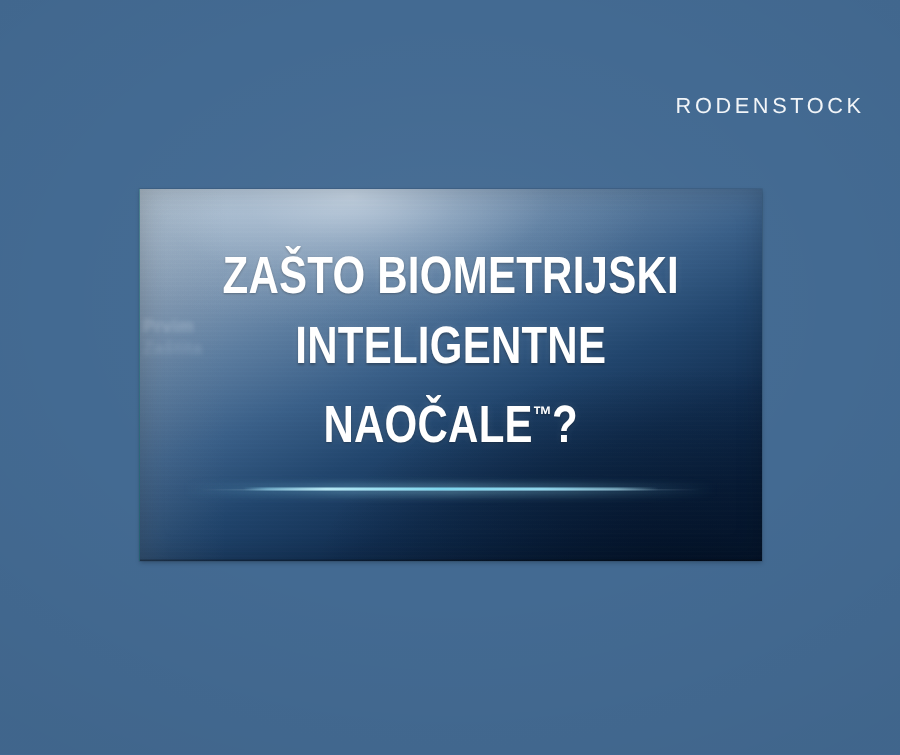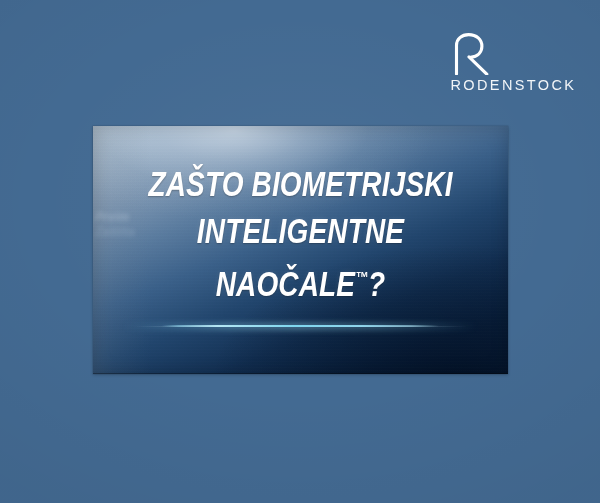--- a/index.html
+++ b/index.html
@@ -37,22 +37,22 @@
     pointer-events: none;
   }
 
   
   #brand-logo {
     position: absolute;
     right: 28px;
     top: 33px;
     width: 124px;
     display: flex;
-    flex-direction: column;
-    align-items: flex-start;
+    flex-direction: row;
+    align-items: flex-end;
   }
   #brand-monogram {
     display: block;
     width: 46px;
     height: 42px;
     margin-bottom: 3px;
   }
   #brand-wordmark {
     color: #f2f5f8;
     font-size: 14.5px;
@@ -68,21 +68,20 @@
     position: absolute;
     left: 93px;
     top: 126px;
     width: 415px;
     height: 248px;
     overflow: hidden;
     box-shadow:
       0 1px 3px rgba(0,0,0,0.22),
       0 0 0 0.5px rgba(0,0,0,0.10);
     background: #0f766e;
-    font-style: italic;
   }
 
   
   .panel-layer {
     position: absolute;
     left: 0; top: 0;
     width: 100%; height: 100%;
     pointer-events: none;
   }
   #panel-base {

